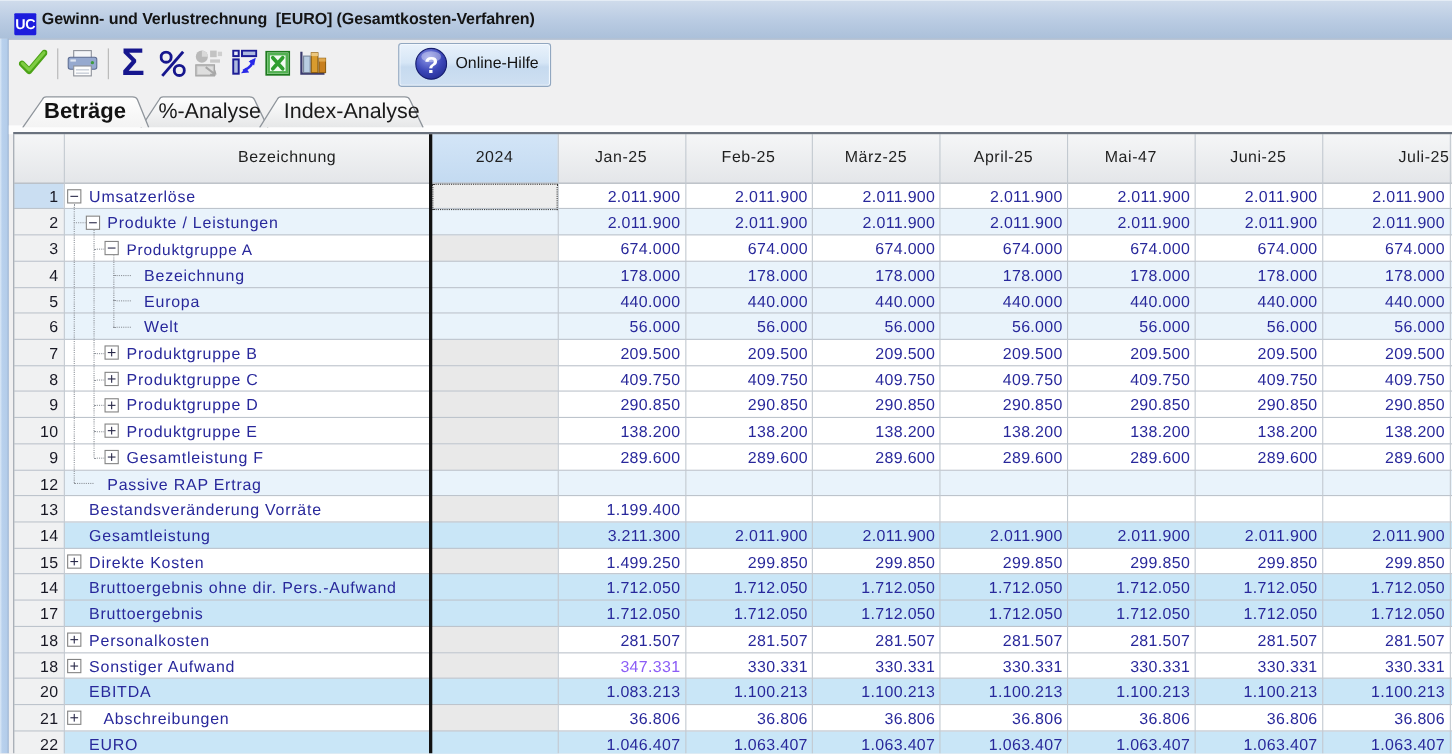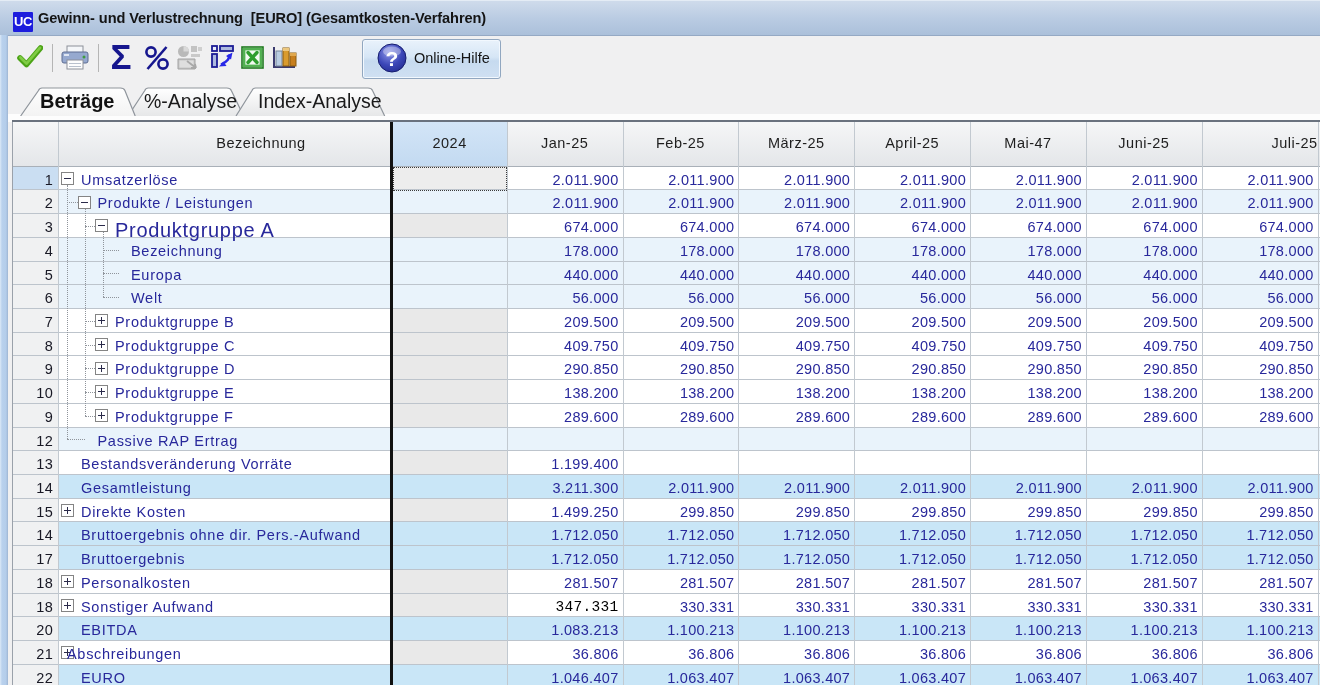--- a/index.html
+++ b/index.html
@@ -268,21 +268,21 @@
 <div class="t" style="left:13.0px;top:195.414px;width:40.0px;text-align:right;font-size:14.5px;color:#181824;letter-spacing:0.25px;">2</div>
 <div class="t" style="left:97.5px;top:195.414px;font-size:14.5px;color:#28289b;letter-spacing:0.7px;">Produkte / Leistungen</div>
 <div class="t" style="left:506.7px;top:195.414px;width:111.85px;text-align:right;font-size:14.5px;color:#28289b;letter-spacing:0.3px;">2.011.900</div>
 <div class="t" style="left:622.55px;top:195.414px;width:111.85px;text-align:right;font-size:14.5px;color:#28289b;letter-spacing:0.3px;">2.011.900</div>
 <div class="t" style="left:738.4px;top:195.414px;width:111.85px;text-align:right;font-size:14.5px;color:#28289b;letter-spacing:0.3px;">2.011.900</div>
 <div class="t" style="left:854.25px;top:195.414px;width:111.85px;text-align:right;font-size:14.5px;color:#28289b;letter-spacing:0.3px;">2.011.900</div>
 <div class="t" style="left:970.0999999999999px;top:195.414px;width:111.85px;text-align:right;font-size:14.5px;color:#28289b;letter-spacing:0.3px;">2.011.900</div>
 <div class="t" style="left:1085.95px;top:195.414px;width:111.85px;text-align:right;font-size:14.5px;color:#28289b;letter-spacing:0.3px;">2.011.900</div>
 <div class="t" style="left:1201.8px;top:195.414px;width:111.85px;text-align:right;font-size:14.5px;color:#28289b;letter-spacing:0.3px;">2.011.900</div>
 <div class="t" style="left:13.0px;top:219.128px;width:40.0px;text-align:right;font-size:14.5px;color:#181824;letter-spacing:0.25px;">3</div>
-<div class="t" style="left:115px;top:219.128px;font-size:20px;color:#28289b;letter-spacing:0.7px;">Produktgruppe A</div>
+<div class="t" style="left:115px;top:219.128px;font-size:14px;color:#28289b;letter-spacing:0.7px;">Produktgruppe A</div>
 <div class="t" style="left:506.7px;top:219.128px;width:111.85px;text-align:right;font-size:14.5px;color:#28289b;letter-spacing:0.3px;">674.000</div>
 <div class="t" style="left:622.55px;top:219.128px;width:111.85px;text-align:right;font-size:14.5px;color:#28289b;letter-spacing:0.3px;">674.000</div>
 <div class="t" style="left:738.4px;top:219.128px;width:111.85px;text-align:right;font-size:14.5px;color:#28289b;letter-spacing:0.3px;">674.000</div>
 <div class="t" style="left:854.25px;top:219.128px;width:111.85px;text-align:right;font-size:14.5px;color:#28289b;letter-spacing:0.3px;">674.000</div>
 <div class="t" style="left:970.0999999999999px;top:219.128px;width:111.85px;text-align:right;font-size:14.5px;color:#28289b;letter-spacing:0.3px;">674.000</div>
 <div class="t" style="left:1085.95px;top:219.128px;width:111.85px;text-align:right;font-size:14.5px;color:#28289b;letter-spacing:0.3px;">674.000</div>
 <div class="t" style="left:1201.8px;top:219.128px;width:111.85px;text-align:right;font-size:14.5px;color:#28289b;letter-spacing:0.3px;">674.000</div>
 <div class="t" style="left:13.0px;top:242.84199999999998px;width:40.0px;text-align:right;font-size:14.5px;color:#181824;letter-spacing:0.25px;">4</div>
 <div class="t" style="left:131px;top:242.84199999999998px;font-size:14.5px;color:#28289b;letter-spacing:0.7px;">Bezeichnung</div>
 <div class="t" style="left:506.7px;top:242.84199999999998px;width:111.85px;text-align:right;font-size:14.5px;color:#28289b;letter-spacing:0.3px;">178.000</div>
@@ -340,21 +340,21 @@
 <div class="t" style="left:13.0px;top:385.126px;width:40.0px;text-align:right;font-size:14.5px;color:#181824;letter-spacing:0.25px;">10</div>
 <div class="t" style="left:115px;top:385.126px;font-size:14.5px;color:#28289b;letter-spacing:0.7px;">Produktgruppe E</div>
 <div class="t" style="left:506.7px;top:385.126px;width:111.85px;text-align:right;font-size:14.5px;color:#28289b;letter-spacing:0.3px;">138.200</div>
 <div class="t" style="left:622.55px;top:385.126px;width:111.85px;text-align:right;font-size:14.5px;color:#28289b;letter-spacing:0.3px;">138.200</div>
 <div class="t" style="left:738.4px;top:385.126px;width:111.85px;text-align:right;font-size:14.5px;color:#28289b;letter-spacing:0.3px;">138.200</div>
 <div class="t" style="left:854.25px;top:385.126px;width:111.85px;text-align:right;font-size:14.5px;color:#28289b;letter-spacing:0.3px;">138.200</div>
 <div class="t" style="left:970.0999999999999px;top:385.126px;width:111.85px;text-align:right;font-size:14.5px;color:#28289b;letter-spacing:0.3px;">138.200</div>
 <div class="t" style="left:1085.95px;top:385.126px;width:111.85px;text-align:right;font-size:14.5px;color:#28289b;letter-spacing:0.3px;">138.200</div>
 <div class="t" style="left:1201.8px;top:385.126px;width:111.85px;text-align:right;font-size:14.5px;color:#28289b;letter-spacing:0.3px;">138.200</div>
 <div class="t" style="left:13.0px;top:408.84px;width:40.0px;text-align:right;font-size:14.5px;color:#181824;letter-spacing:0.25px;">9</div>
-<div class="t" style="left:115px;top:408.84px;font-size:14.5px;color:#28289b;letter-spacing:0.7px;">Produktgruppe F</div>
+<div class="t" style="left:115px;top:408.84px;font-size:14.5px;color:#28289b;letter-spacing:0.7px;">Gesamtleistung F</div>
 <div class="t" style="left:506.7px;top:408.84px;width:111.85px;text-align:right;font-size:14.5px;color:#28289b;letter-spacing:0.3px;">289.600</div>
 <div class="t" style="left:622.55px;top:408.84px;width:111.85px;text-align:right;font-size:14.5px;color:#28289b;letter-spacing:0.3px;">289.600</div>
 <div class="t" style="left:738.4px;top:408.84px;width:111.85px;text-align:right;font-size:14.5px;color:#28289b;letter-spacing:0.3px;">289.600</div>
 <div class="t" style="left:854.25px;top:408.84px;width:111.85px;text-align:right;font-size:14.5px;color:#28289b;letter-spacing:0.3px;">289.600</div>
 <div class="t" style="left:970.0999999999999px;top:408.84px;width:111.85px;text-align:right;font-size:14.5px;color:#28289b;letter-spacing:0.3px;">289.600</div>
 <div class="t" style="left:1085.95px;top:408.84px;width:111.85px;text-align:right;font-size:14.5px;color:#28289b;letter-spacing:0.3px;">289.600</div>
 <div class="t" style="left:1201.8px;top:408.84px;width:111.85px;text-align:right;font-size:14.5px;color:#28289b;letter-spacing:0.3px;">289.600</div>
 <div class="t" style="left:13.0px;top:432.554px;width:40.0px;text-align:right;font-size:14.5px;color:#181824;letter-spacing:0.25px;">12</div>
 <div class="t" style="left:97.5px;top:432.554px;font-size:14.5px;color:#28289b;letter-spacing:0.7px;">Passive RAP Ertrag</div>
 <div class="t" style="left:13.0px;top:456.268px;width:40.0px;text-align:right;font-size:14.5px;color:#181824;letter-spacing:0.25px;">13</div>
@@ -400,38 +400,38 @@
 <div class="t" style="left:81px;top:574.838px;font-size:14.5px;color:#28289b;letter-spacing:0.7px;">Personalkosten</div>
 <div class="t" style="left:506.7px;top:574.838px;width:111.85px;text-align:right;font-size:14.5px;color:#28289b;letter-spacing:0.3px;">281.507</div>
 <div class="t" style="left:622.55px;top:574.838px;width:111.85px;text-align:right;font-size:14.5px;color:#28289b;letter-spacing:0.3px;">281.507</div>
 <div class="t" style="left:738.4px;top:574.838px;width:111.85px;text-align:right;font-size:14.5px;color:#28289b;letter-spacing:0.3px;">281.507</div>
 <div class="t" style="left:854.25px;top:574.838px;width:111.85px;text-align:right;font-size:14.5px;color:#28289b;letter-spacing:0.3px;">281.507</div>
 <div class="t" style="left:970.0999999999999px;top:574.838px;width:111.85px;text-align:right;font-size:14.5px;color:#28289b;letter-spacing:0.3px;">281.507</div>
 <div class="t" style="left:1085.95px;top:574.838px;width:111.85px;text-align:right;font-size:14.5px;color:#28289b;letter-spacing:0.3px;">281.507</div>
 <div class="t" style="left:1201.8px;top:574.838px;width:111.85px;text-align:right;font-size:14.5px;color:#28289b;letter-spacing:0.3px;">281.507</div>
 <div class="t" style="left:13.0px;top:598.5519999999999px;width:40.0px;text-align:right;font-size:14.5px;color:#181824;letter-spacing:0.25px;">18</div>
 <div class="t" style="left:81px;top:598.5519999999999px;font-size:14.5px;color:#28289b;letter-spacing:0.7px;">Sonstiger Aufwand</div>
-<div class="t" style="left:506.7px;top:598.5519999999999px;width:111.85px;text-align:right;font-size:14.5px;color:#000000;letter-spacing:0.3px;font-family:Liberation Mono, monospace;">347.331</div>
+<div class="t" style="left:506.7px;top:598.5519999999999px;width:111.85px;text-align:right;font-size:14.5px;color:#8b5cf6;letter-spacing:0.3px;">347.331</div>
 <div class="t" style="left:622.55px;top:598.5519999999999px;width:111.85px;text-align:right;font-size:14.5px;color:#28289b;letter-spacing:0.3px;">330.331</div>
 <div class="t" style="left:738.4px;top:598.5519999999999px;width:111.85px;text-align:right;font-size:14.5px;color:#28289b;letter-spacing:0.3px;">330.331</div>
 <div class="t" style="left:854.25px;top:598.5519999999999px;width:111.85px;text-align:right;font-size:14.5px;color:#28289b;letter-spacing:0.3px;">330.331</div>
 <div class="t" style="left:970.0999999999999px;top:598.5519999999999px;width:111.85px;text-align:right;font-size:14.5px;color:#28289b;letter-spacing:0.3px;">330.331</div>
 <div class="t" style="left:1085.95px;top:598.5519999999999px;width:111.85px;text-align:right;font-size:14.5px;color:#28289b;letter-spacing:0.3px;">330.331</div>
 <div class="t" style="left:1201.8px;top:598.5519999999999px;width:111.85px;text-align:right;font-size:14.5px;color:#28289b;letter-spacing:0.3px;">330.331</div>
 <div class="t" style="left:13.0px;top:622.266px;width:40.0px;text-align:right;font-size:14.5px;color:#181824;letter-spacing:0.25px;">20</div>
 <div class="t" style="left:81px;top:622.266px;font-size:14.5px;color:#28289b;letter-spacing:0.7px;">EBITDA</div>
 <div class="t" style="left:506.7px;top:622.266px;width:111.85px;text-align:right;font-size:14.5px;color:#28289b;letter-spacing:0.3px;">1.083.213</div>
 <div class="t" style="left:622.55px;top:622.266px;width:111.85px;text-align:right;font-size:14.5px;color:#28289b;letter-spacing:0.3px;">1.100.213</div>
 <div class="t" style="left:738.4px;top:622.266px;width:111.85px;text-align:right;font-size:14.5px;color:#28289b;letter-spacing:0.3px;">1.100.213</div>
 <div class="t" style="left:854.25px;top:622.266px;width:111.85px;text-align:right;font-size:14.5px;color:#28289b;letter-spacing:0.3px;">1.100.213</div>
 <div class="t" style="left:970.0999999999999px;top:622.266px;width:111.85px;text-align:right;font-size:14.5px;color:#28289b;letter-spacing:0.3px;">1.100.213</div>
 <div class="t" style="left:1085.95px;top:622.266px;width:111.85px;text-align:right;font-size:14.5px;color:#28289b;letter-spacing:0.3px;">1.100.213</div>
 <div class="t" style="left:1201.8px;top:622.266px;width:111.85px;text-align:right;font-size:14.5px;color:#28289b;letter-spacing:0.3px;">1.100.213</div>
 <div class="t" style="left:13.0px;top:645.98px;width:40.0px;text-align:right;font-size:14.5px;color:#181824;letter-spacing:0.25px;">21</div>
-<div class="t" style="left:67px;top:645.98px;font-size:14.5px;color:#28289b;letter-spacing:0.7px;">Abschreibungen</div>
+<div class="t" style="left:94px;top:645.98px;font-size:14.5px;color:#28289b;letter-spacing:0.7px;">Abschreibungen</div>
 <div class="t" style="left:506.7px;top:645.98px;width:111.85px;text-align:right;font-size:14.5px;color:#28289b;letter-spacing:0.3px;">36.806</div>
 <div class="t" style="left:622.55px;top:645.98px;width:111.85px;text-align:right;font-size:14.5px;color:#28289b;letter-spacing:0.3px;">36.806</div>
 <div class="t" style="left:738.4px;top:645.98px;width:111.85px;text-align:right;font-size:14.5px;color:#28289b;letter-spacing:0.3px;">36.806</div>
 <div class="t" style="left:854.25px;top:645.98px;width:111.85px;text-align:right;font-size:14.5px;color:#28289b;letter-spacing:0.3px;">36.806</div>
 <div class="t" style="left:970.0999999999999px;top:645.98px;width:111.85px;text-align:right;font-size:14.5px;color:#28289b;letter-spacing:0.3px;">36.806</div>
 <div class="t" style="left:1085.95px;top:645.98px;width:111.85px;text-align:right;font-size:14.5px;color:#28289b;letter-spacing:0.3px;">36.806</div>
 <div class="t" style="left:1201.8px;top:645.98px;width:111.85px;text-align:right;font-size:14.5px;color:#28289b;letter-spacing:0.3px;">36.806</div>
 <div class="t" style="left:13.0px;top:669.694px;width:40.0px;text-align:right;font-size:14.5px;color:#181824;letter-spacing:0.25px;">22</div>
 <div class="t" style="left:81px;top:669.694px;font-size:14.5px;color:#28289b;letter-spacing:0.7px;">EURO</div>
 <div class="t" style="left:506.7px;top:669.694px;width:111.85px;text-align:right;font-size:14.5px;color:#28289b;letter-spacing:0.3px;">1.046.407</div>

